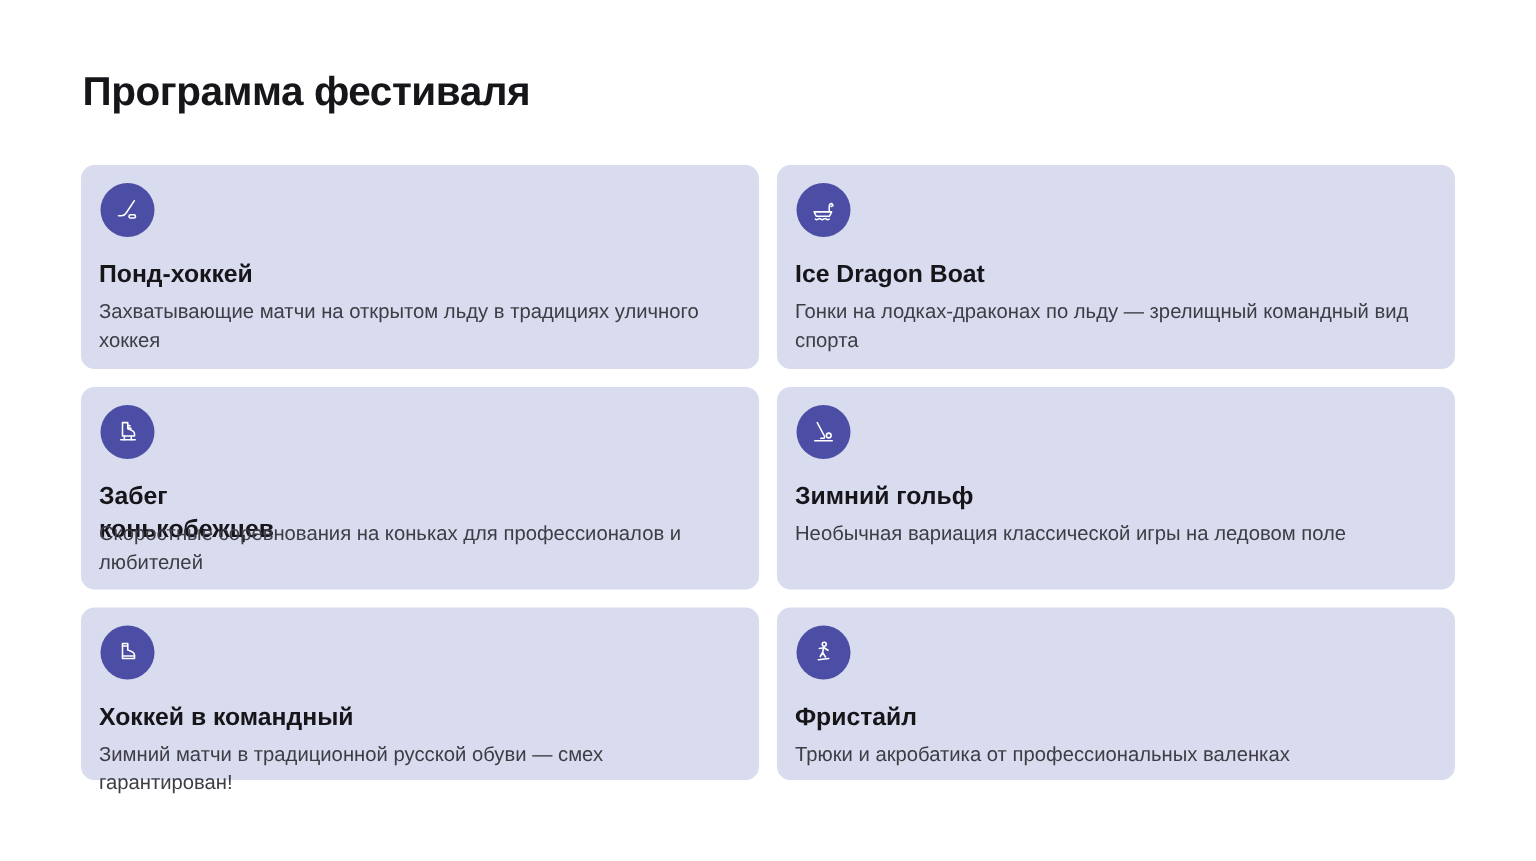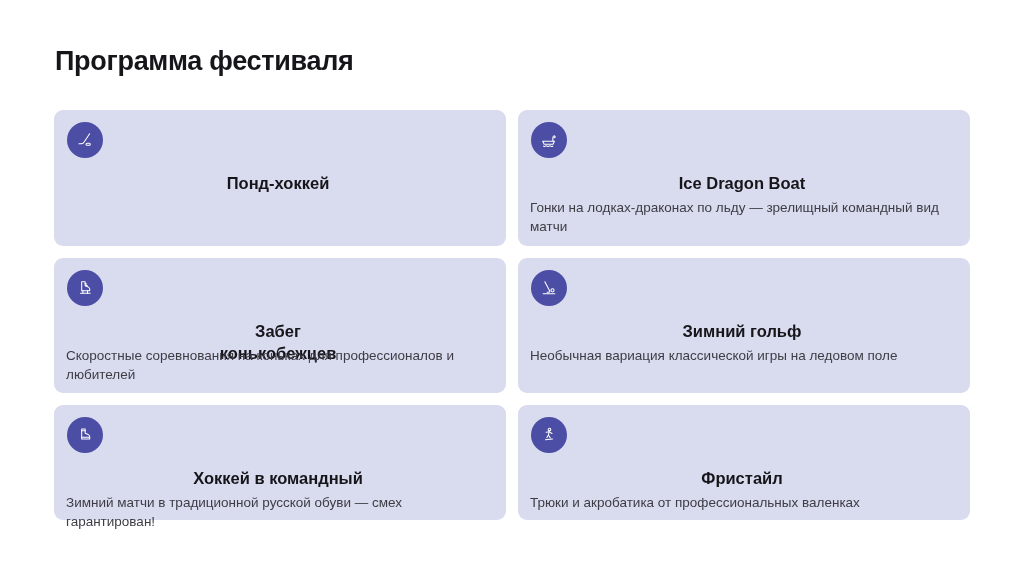--- a/index.html
+++ b/index.html
@@ -54,21 +54,20 @@
   .badge-icon svg { display: block; width: 20px; height: 20px; }
   .card-title {
     margin: 0;
     font-size: 16.5px;
     line-height: 22px;
     height: 23px;
     font-weight: 700;
     color: var(--title-color, #17171c);
     white-space: pre-line;
     overflow: visible;
-    text-align: center;
   }
   .card-desc {
     margin: 3px 0 0;
     font-size: 13.5px;
     line-height: 19px;
     font-weight: 400;
     color: var(--desc-color, #3d3d45);
   }
 </style>
 </head>
@@ -82,34 +81,35 @@
     <article class="card">
       <div class="badge">
         <span class="badge-icon">
             <svg viewBox="0 0 24 24" fill="none" stroke="#ffffff" stroke-width="1.25" stroke-linecap="round" stroke-linejoin="round">
               <path d="M17.5 4.5 L10.8 14.6 C9.9 16 8.8 16.6 7.2 16.6 H4.8"></path>
               <rect x="13.2" y="15.8" width="5.2" height="2.6" rx="1.3"></rect>
             </svg>
           </span>
       </div>
       <h3 class="card-title">Понд-хоккей</h3>
+      <p class="card-desc">Захватывающие матчи на открытом льду в традициях уличного хоккея</p>
     </article>
 
     <article class="card">
       <div class="badge">
         <span class="badge-icon">
             <svg viewBox="0 0 24 24" fill="none" stroke="#ffffff" stroke-width="1.25" stroke-linecap="round" stroke-linejoin="round">
               <path d="M4.5 13.5 L6.2 17 H16.8 L18.5 13.5 Z"></path>
               <path d="M16.6 13.3 V9.2 C16.6 7.6 17.4 6.8 18.6 6.8 L19.6 8.4 L18.1 9.2"></path>
               <path d="M5.5 19.3 q1.1 .9 2.2 0 q1.1 -.9 2.2 0 q1.1 .9 2.2 0 q1.1 -.9 2.2 0 q1.1 .9 2.2 0"></path>
             </svg>
           </span>
       </div>
       <h3 class="card-title">Ice Dragon Boat</h3>
-      <p class="card-desc">Гонки на лодках-драконах по льду — зрелищный командный вид матчи</p>
+      <p class="card-desc">Гонки на лодках-драконах по льду — зрелищный командный вид спорта</p>
     </article>
 
     <article class="card">
       <div class="badge">
         <span class="badge-icon">
             <svg viewBox="0 0 24 24" fill="none" stroke="#ffffff" stroke-width="1.25" stroke-linecap="round" stroke-linejoin="round">
               <path d="M8 4.5 H12.2 V9.4 C15.2 10.3 17.6 11.4 17.6 13.3 V15.2 H8 Z"></path>
               <path d="M12.2 6.6 l1.8 .5 M12.2 8.4 l2.6 .8"></path>
               <path d="M6.6 18.2 H18.2"></path>
               <path d="M9.5 15.2 V18.2 M15 15.2 V18.2"></path>

